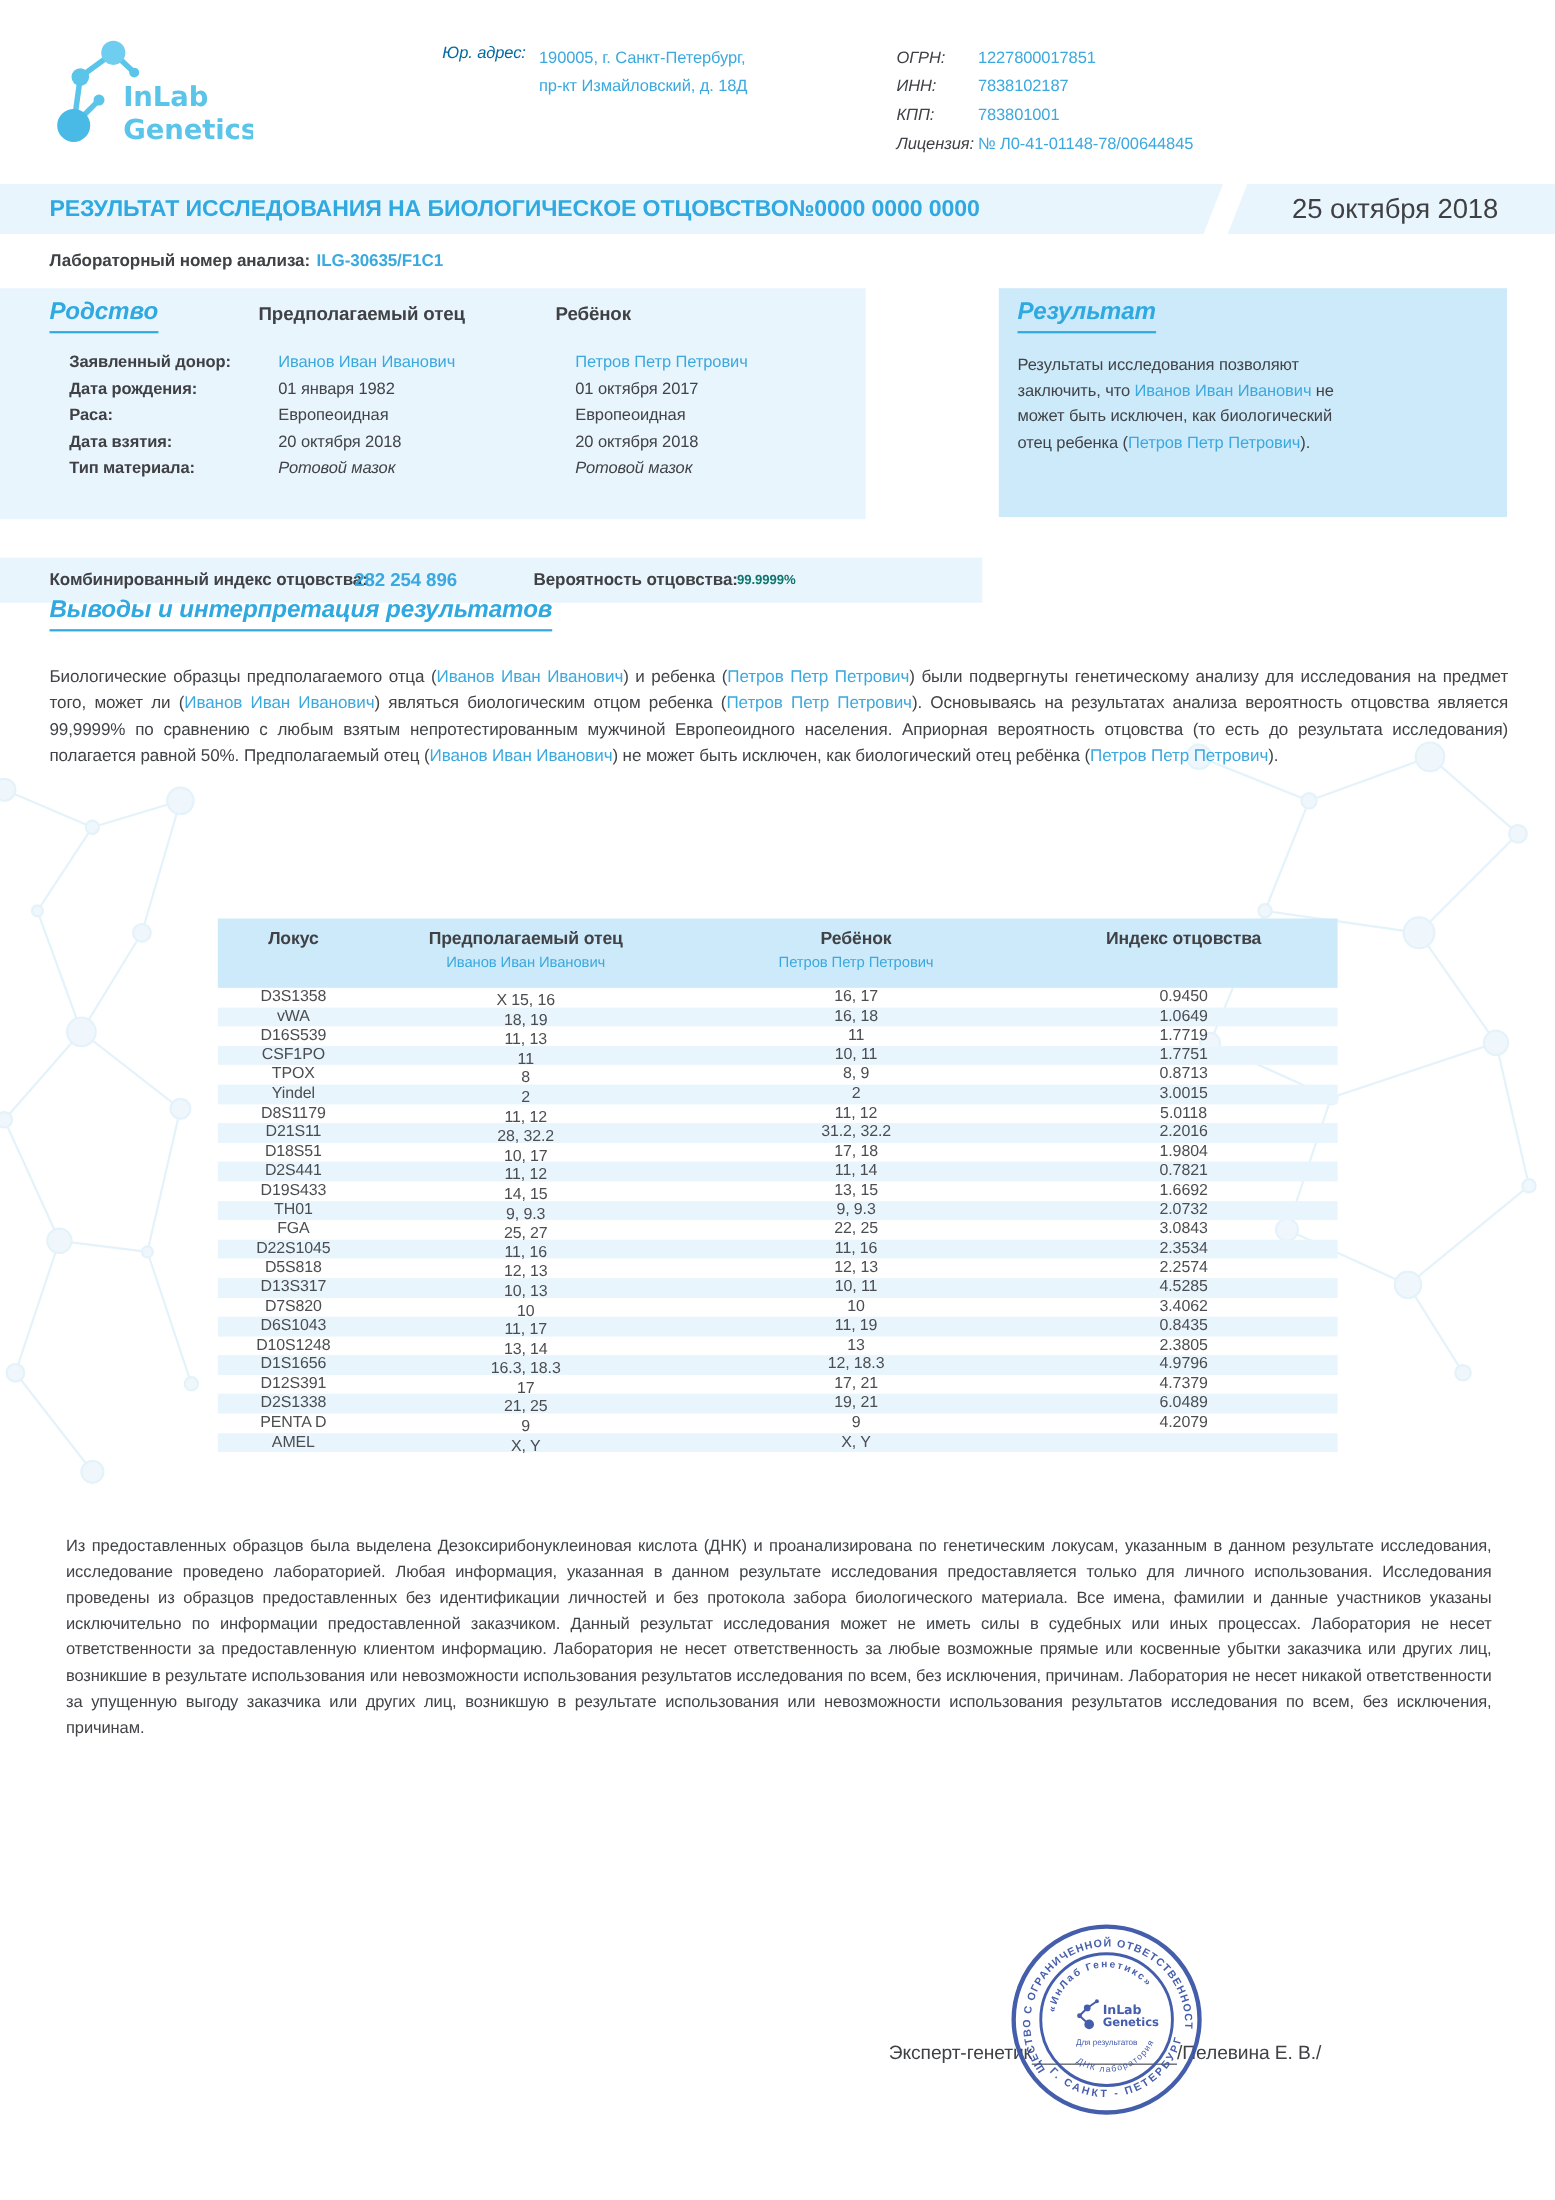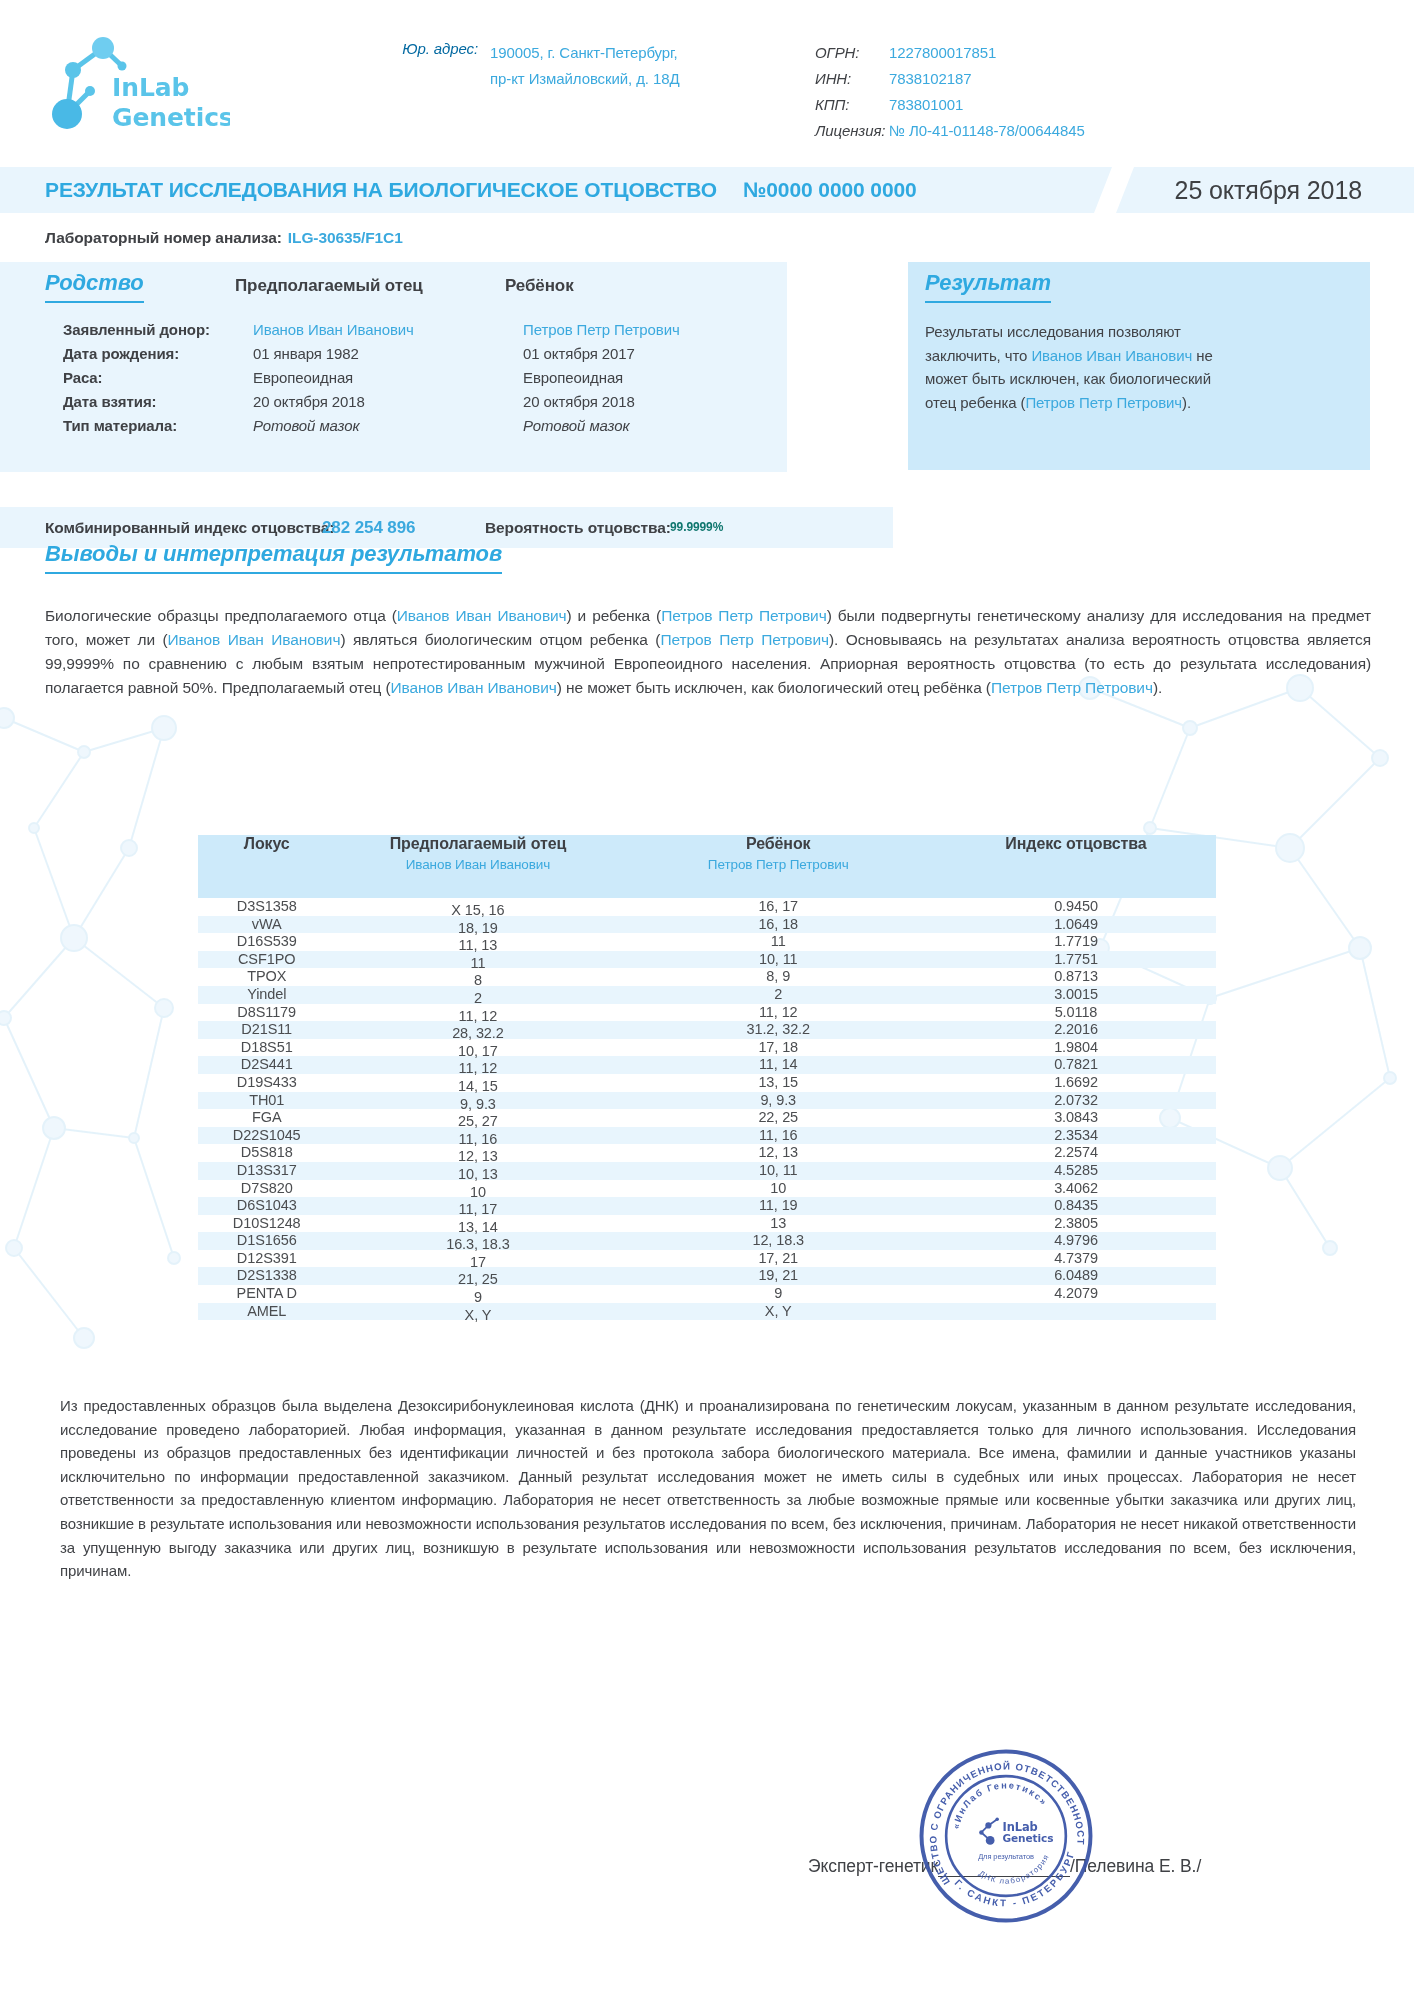--- a/index.html
+++ b/index.html
@@ -14,21 +14,21 @@
   .addr-lines{left:490px;top:40px;font-size:15px;line-height:26px;color:#3ba9de;}
   .reg-block{left:815px;top:40px;font-size:15px;}
   .reg-row{line-height:26px;display:flex;}
   .reg-label{width:74px;font-style:italic;color:#3f4145;}
   .reg-value{color:#3ba9de;}
   
   .title-band{left:0;top:167px;width:1414px;height:46px;background:#e9f5fd;
       clip-path:polygon(0 0,1112px 0,1094px 100%,0 100%);}
   .title-wrap{position:absolute;left:45px;top:0;height:46px;line-height:46px;white-space:nowrap;}
   .title-main{font-weight:bold;font-size:21px;color:#2fa9e0;}
-  .title-num{font-weight:bold;font-size:21px;color:#2fa9e0;margin-left:26px;}
+  .title-num{font-weight:bold;font-size:21px;color:#2fa9e0;}
   .date-band{left:0;top:167px;width:1414px;height:46px;background:#e9f5fd;
       clip-path:polygon(1134px 0,100% 0,100% 100%,1116px 100%);}
   .doc-date{position:absolute;right:52px;top:0;height:54px;line-height:46px;font-size:25px;color:#3e4043;}
   .lab-line{left:45px;top:229px;font-size:15.5px;font-weight:bold;color:#3f4145;}
   .lab-line .acc{margin-left:6px;}
   
   .k-block{left:0;top:262px;width:787px;height:210px;background:#e9f5fd;}
   .sec-heading{font-style:italic;font-weight:bold;font-size:22px;color:#2fa9e0;
       border-bottom:2.5px solid #2fa9e0;padding-bottom:5px;display:inline-block;}
   .k-heading{position:absolute;left:45px;top:8px;}
@@ -50,21 +50,21 @@
   .ib-l1{left:45px;font-weight:bold;font-size:15.5px;color:#3f4145;}
   .ib-v1{left:322px;font-weight:bold;font-size:17px;color:#3ba9de;}
   .ib-l2{left:485px;font-weight:bold;font-size:15.5px;color:#3f4145;}
   .ib-v2{left:670px;font-weight:bold;font-size:12px;color:#0f766e;}
   .c-heading{left:45px;top:541px;}
   .c-par{left:45px;top:604px;width:1326px;font-size:15.5px;line-height:24px;text-align:justify;}
   .c-par .hl,.r-text .hl{color:#3ba9de;}
   
   .loci{left:198px;top:835px;width:1018px;}
   .t-head{height:63px;background:#cdeafa;display:flex;}
-  .t-hcell{box-sizing:border-box;text-align:center;}
+  .t-hcell{box-sizing:border-box;padding-top:10px;text-align:center;}
   .t-hmain{font-weight:bold;font-size:16px;color:#3f4145;}
   .t-hsub{font-size:13.5px;color:#3ba9de;margin-top:4px;}
   .t-row{display:flex;height:17.6px;line-height:17.6px;font-size:14.5px;color:#4b4d50;}
   .t-body .t-row:nth-child(even){background:#e8f5fd;}
   .cw1{width:13.5%;text-align:center;}
   .cw2{width:28%;text-align:center;}
   .cw3{width:31%;text-align:center;}
   .cw4{width:27.5%;text-align:center;}
   .c-father{transform:translateY(4px);}
   

